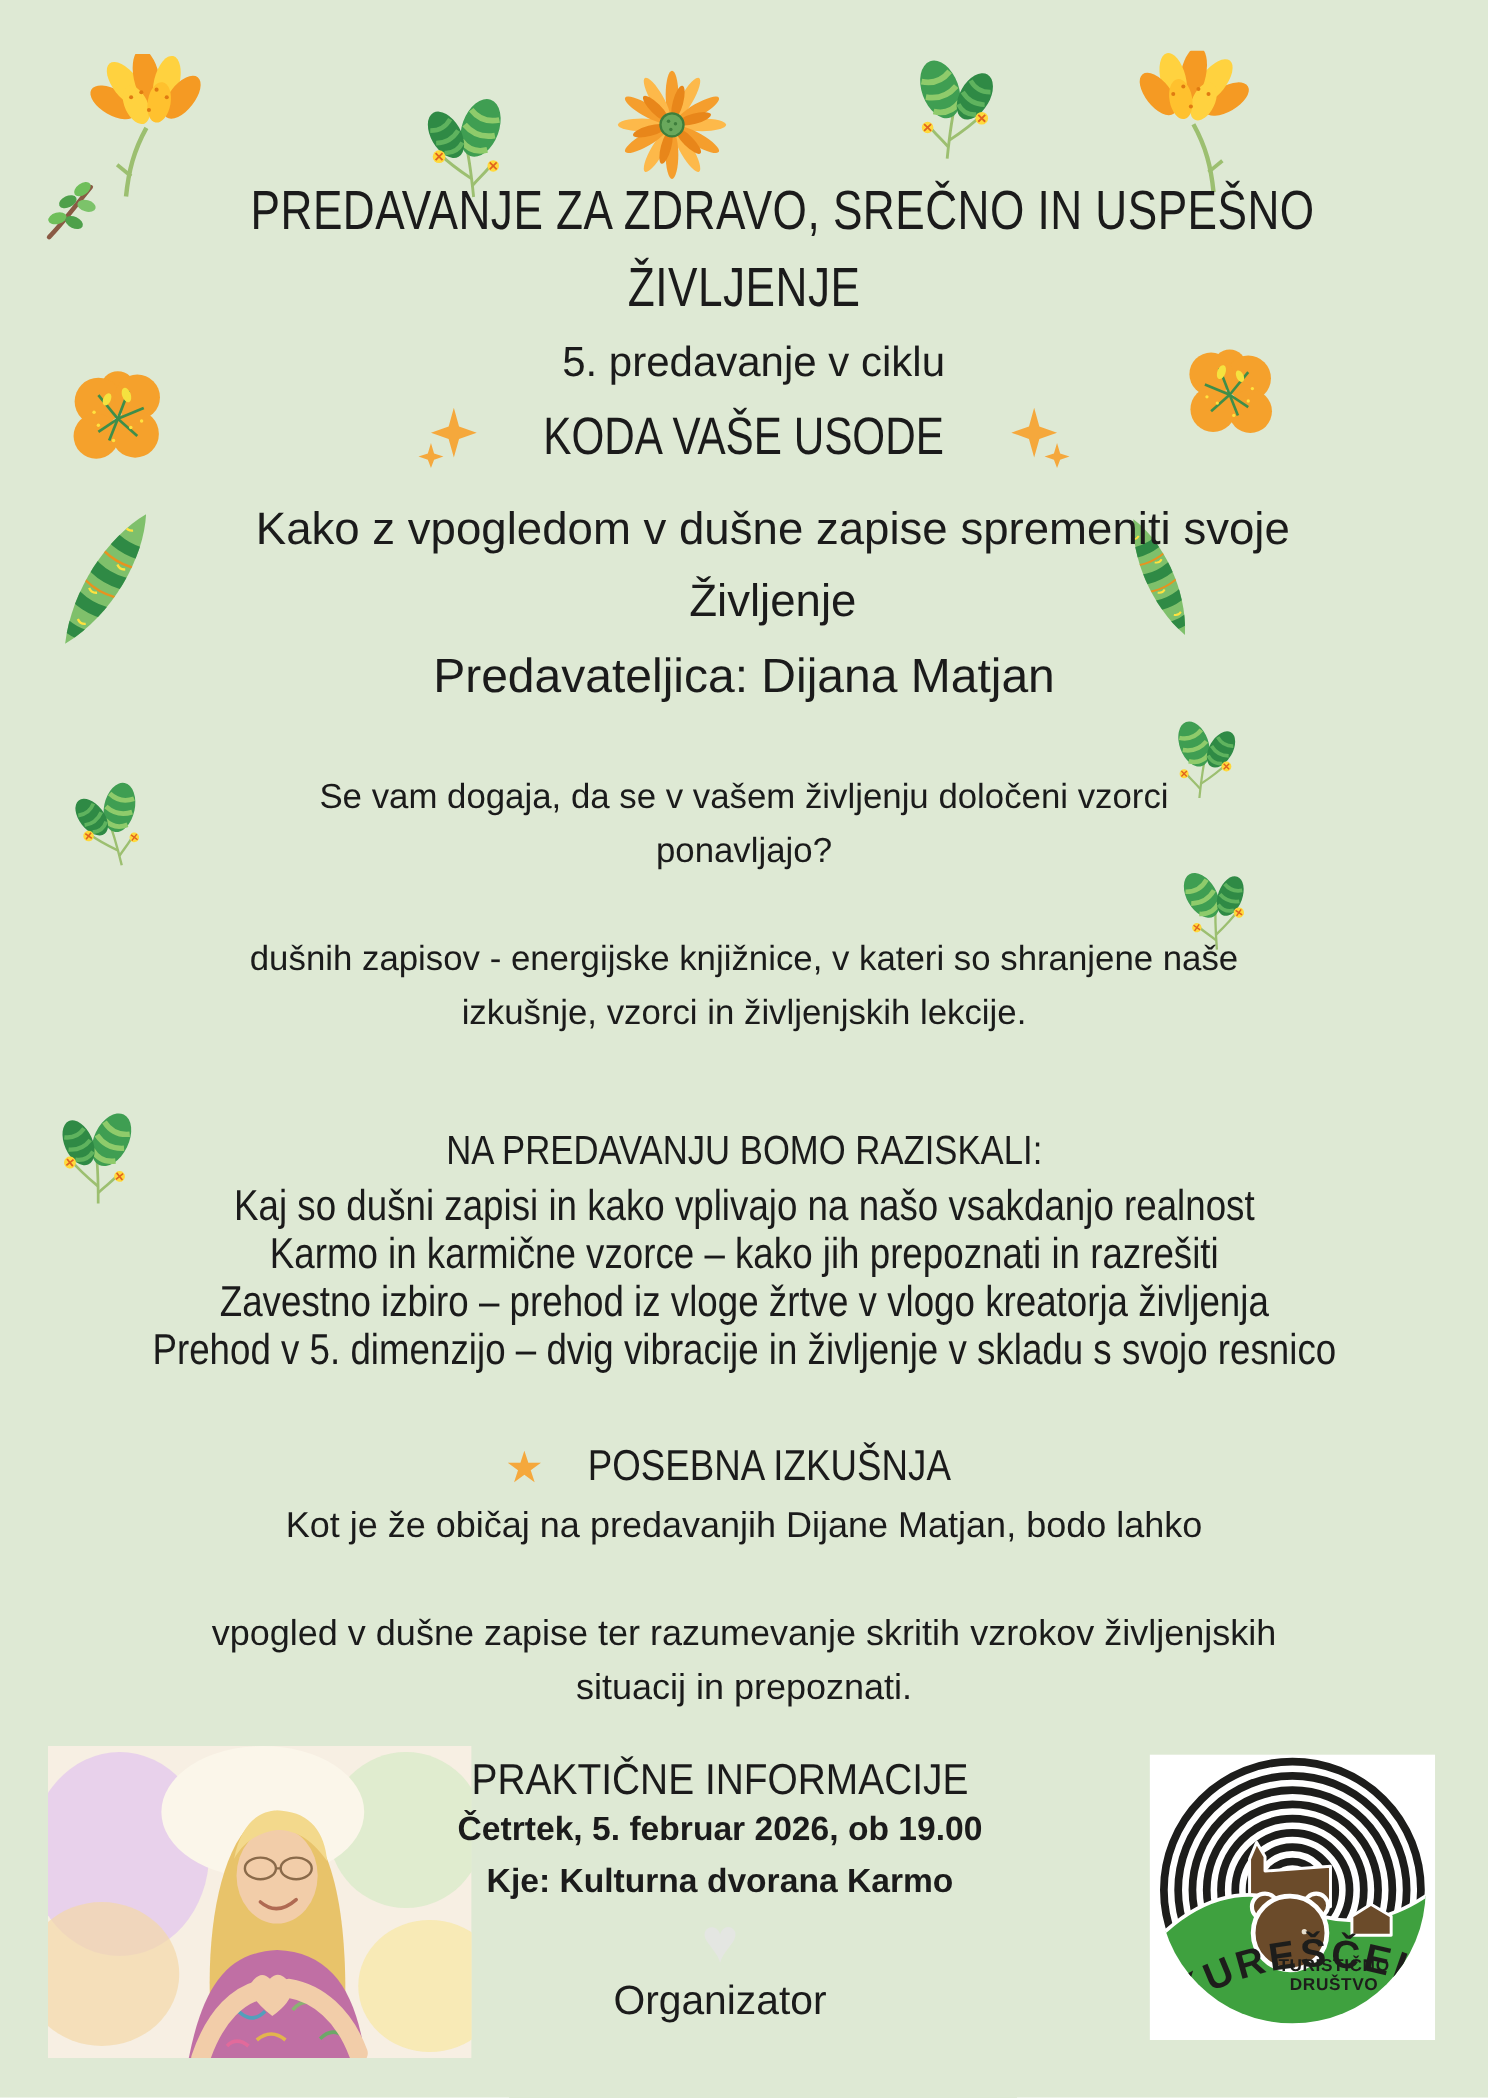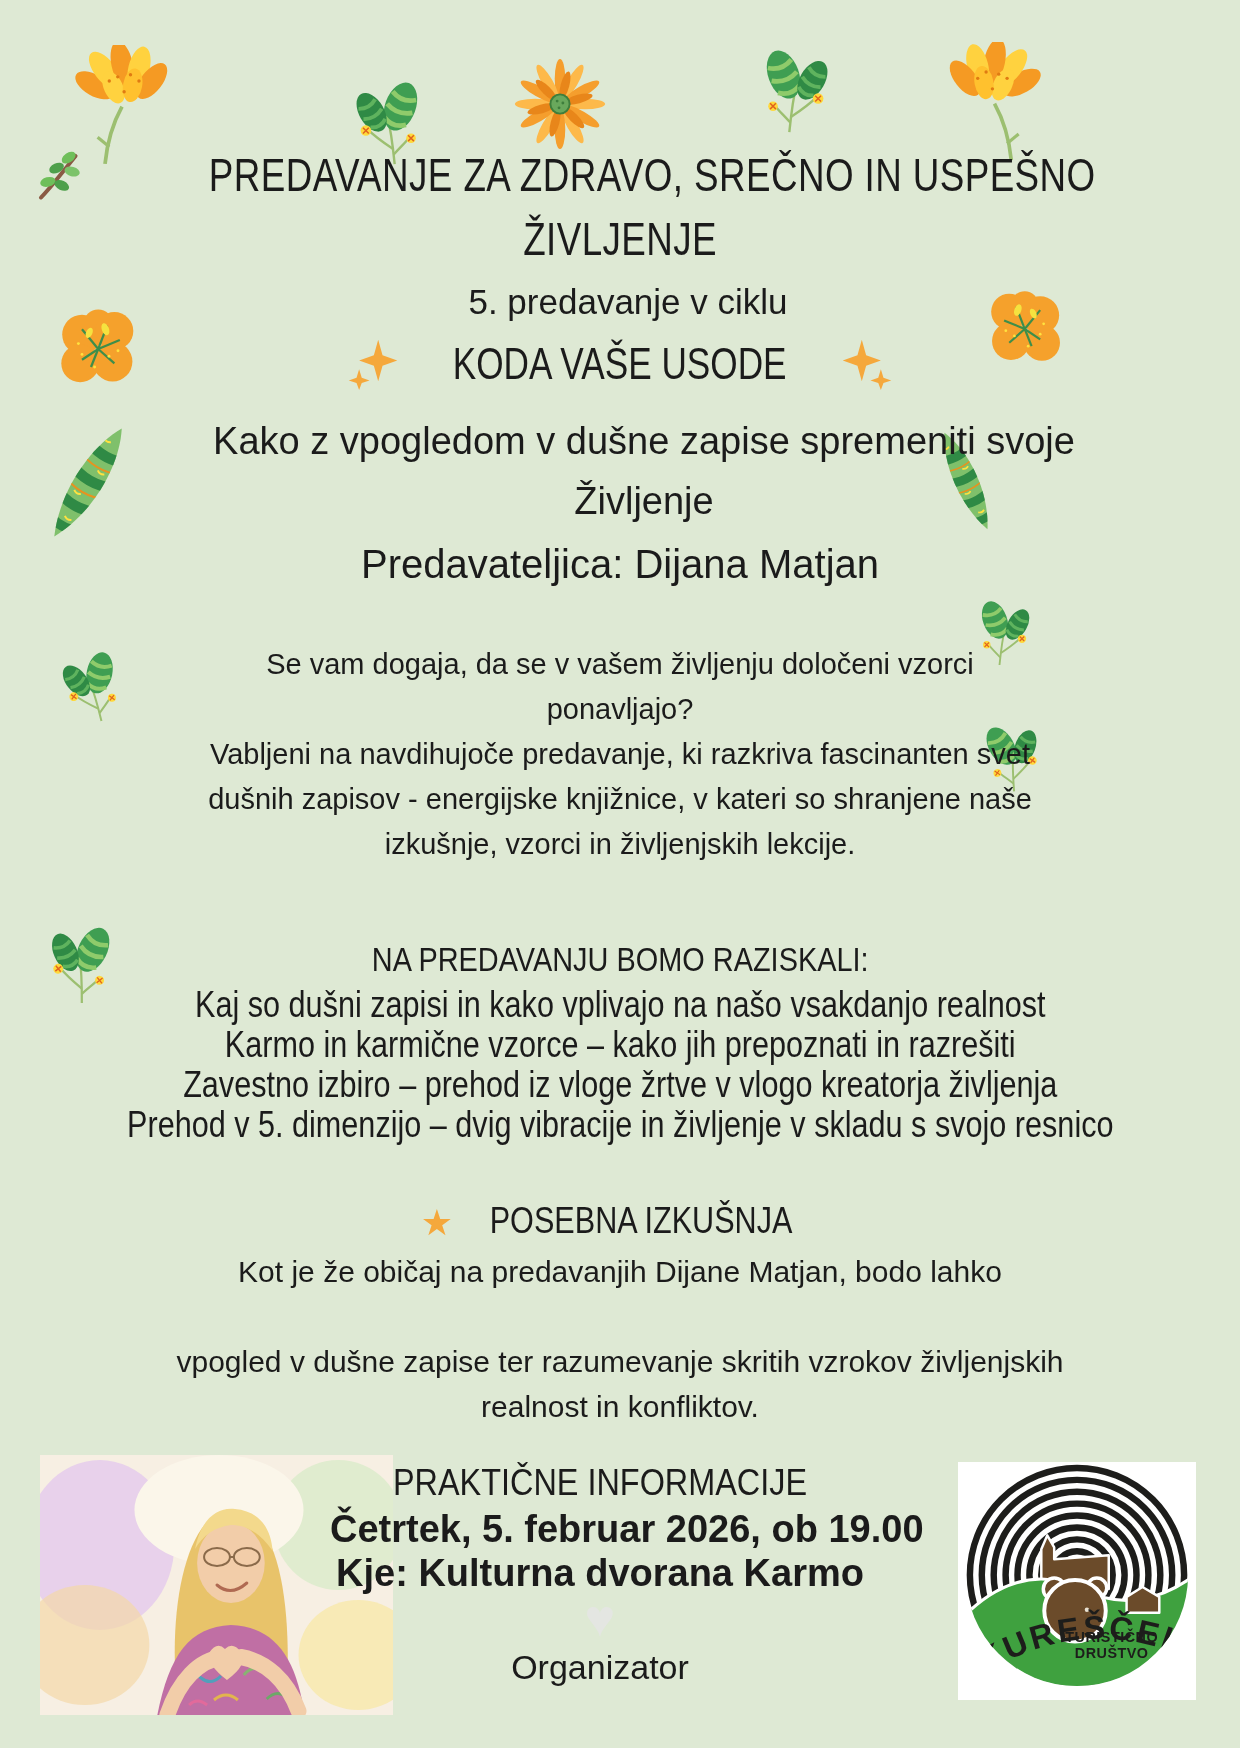--- a/index.html
+++ b/index.html
@@ -19,21 +19,21 @@
   .subtitle{font-size:35px;padding-left:16px;}
   .series{font-size:44px;}
   .kako{font-size:38px;padding-left:48px;}
   .lect{font-size:40px;}
   .intro-line{font-size:29px;}
   .topic-head{font-size:34px;}
   .topic-line{font-size:36px;}
   .special-head{font-size:36px;}
   .special-line{font-size:30px;}
   .info-head{font-size:36px;}
-  .info-bold{font-size:38px;font-weight:bold;}
+  .info-bold{font-size:28px;font-weight:bold;}
   .org{font-size:34px;}
   .flexline{display:flex;align-items:center;justify-content:center;gap:12px;}
   .deco{position:absolute;}
   .star-glyph{color:#F5A83C;font-size:36px;vertical-align:-2px;margin-right:10px;}
   .heart-glyph{color:#E4E6E2;font-size:52px;line-height:1;}
   svg{display:block;}
 </style>
 </head>
 <body>
 
@@ -232,38 +232,37 @@
   </div>
   <div class="line kako" style="top:480px">
     <span>Življenje</span>
   </div>
   <div class="line lect" style="top:542px">
     <span>Predavateljica: Dijana Matjan</span>
   </div>
 
   <div class="line intro-line" style="top:648px"><span>Se vam dogaja, da se v vašem življenju določeni vzorci</span></div>
   <div class="line intro-line" style="top:693px"><span>ponavljajo?</span></div>
-  <div class="line intro-line" style="top:738px"><span>Vabljeni na navdihujoče predavanje, ki razkriva fascinanten svet</span></div>
   <div class="line intro-line" style="top:783px"><span>dušnih zapisov - energijske knjižnice, v kateri so shranjene naše</span></div>
   <div class="line intro-line" style="top:828px"><span>izkušnje, vzorci in življenjskih lekcije.</span></div>
 
   <div class="line topic-head" style="top:940px">
     <span class="cond85">NA PREDAVANJU BOMO RAZISKALI:</span>
   </div>
   <div class="line topic-line" style="top:984px"><span class="cond85">Kaj so dušni zapisi in kako vplivajo na našo vsakdanjo realnost</span></div>
   <div class="line topic-line" style="top:1024px"><span class="cond85">Karmo in karmične vzorce – kako jih prepoznati in razrešiti</span></div>
   <div class="line topic-line" style="top:1064px"><span class="cond85">Zavestno izbiro – prehod iz vloge žrtve v vlogo kreatorja življenja</span></div>
   <div class="line topic-line" style="top:1104px"><span class="cond85">Prehod v 5. dimenzijo – dvig vibracije in življenje v skladu s svojo resnico</span></div>
 
   <div class="line special-head" style="top:1200px">
     <span class="star-glyph">★</span><span class="cond85">POSEBNA IZKUŠNJA</span>
   </div>
   <div class="line special-line" style="top:1255px"><span>Kot je že običaj na predavanjih Dijane Matjan, bodo lahko</span></div>
   <div class="line special-line" style="top:1345px"><span>vpogled v dušne zapise ter razumevanje skritih vzrokov življenjskih</span></div>
-  <div class="line special-line" style="top:1390px"><span>realnost in konfliktov.</span></div>
+  <div class="line special-line" style="top:1390px"><span>situacij in prepoznati.</span></div>
 
   <svg class="deco" style="left:40px;top:1455px" width="353" height="260" viewBox="0 0 355 260" preserveAspectRatio="none" role="img">
     <rect width="355" height="260" fill="#F7EFE3"></rect>
     <ellipse cx="60" cy="90" rx="75" ry="85" fill="#E3C9EC" opacity="0.8"></ellipse>
     <ellipse cx="45" cy="190" rx="65" ry="60" fill="#F3D9A8" opacity="0.7"></ellipse>
     <ellipse cx="300" cy="70" rx="65" ry="65" fill="#D9EBC9" opacity="0.8"></ellipse>
     <ellipse cx="320" cy="200" rx="60" ry="55" fill="#F7E9B0" opacity="0.9"></ellipse>
     <ellipse cx="180" cy="55" rx="85" ry="55" fill="#FBF6EA"></ellipse>
     <path d="M138 245 C128 150 148 58 192 54 C238 58 254 140 248 245 Z" fill="#E8C36A"></path>
     <ellipse cx="192" cy="108" rx="34" ry="40" fill="#F2CDA9"></ellipse>

